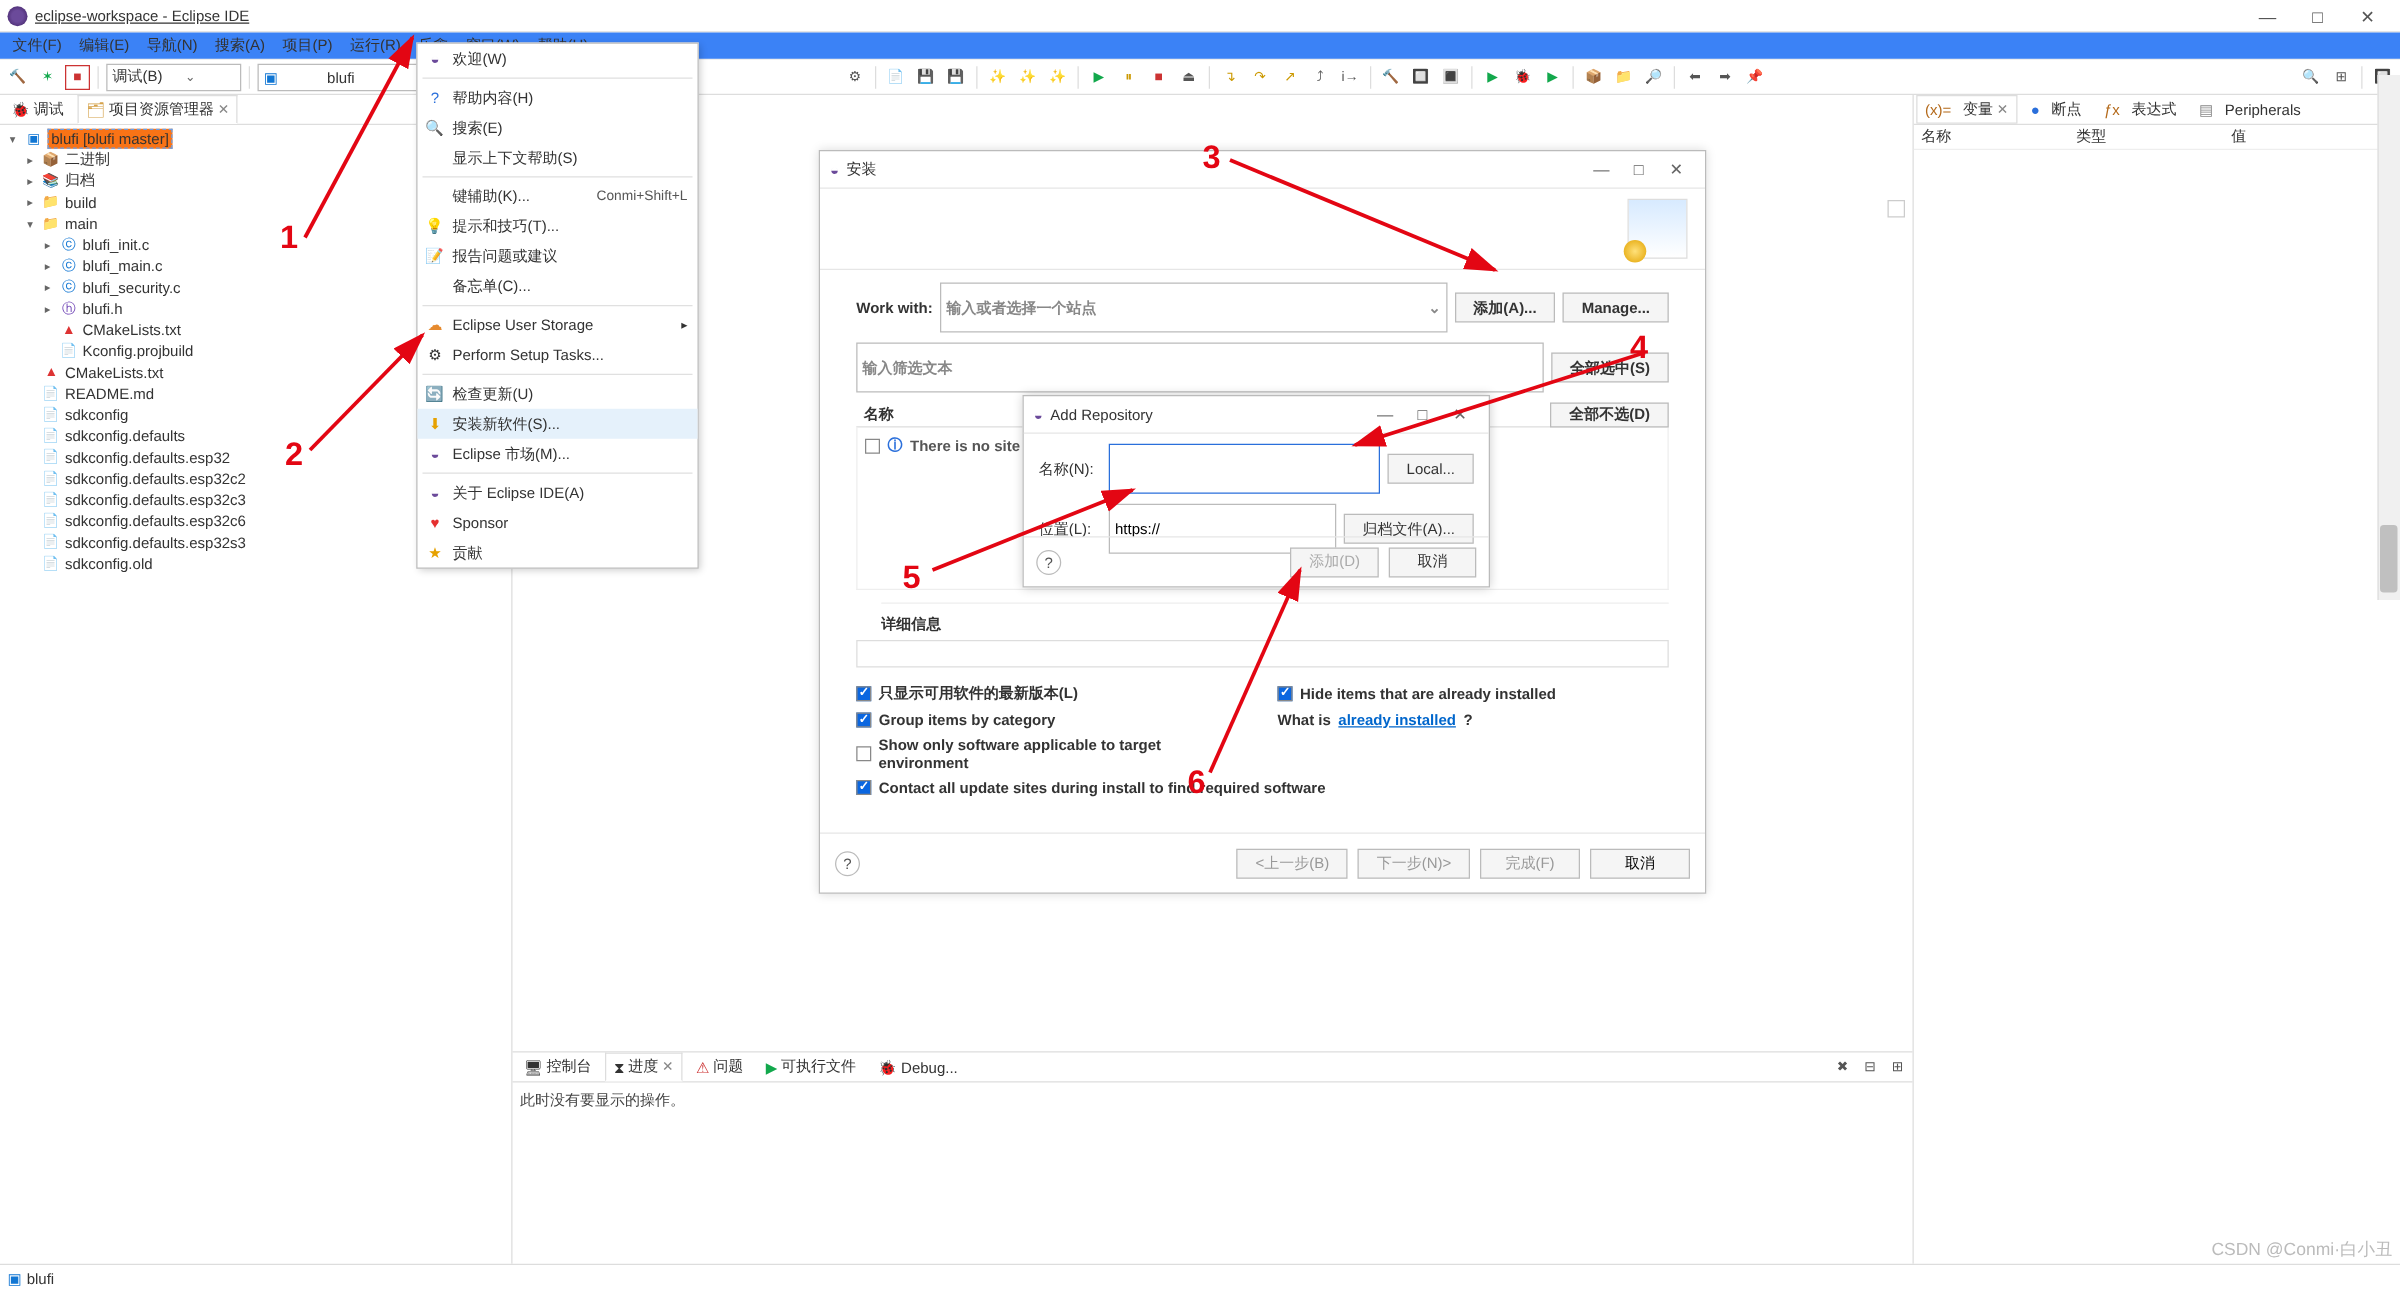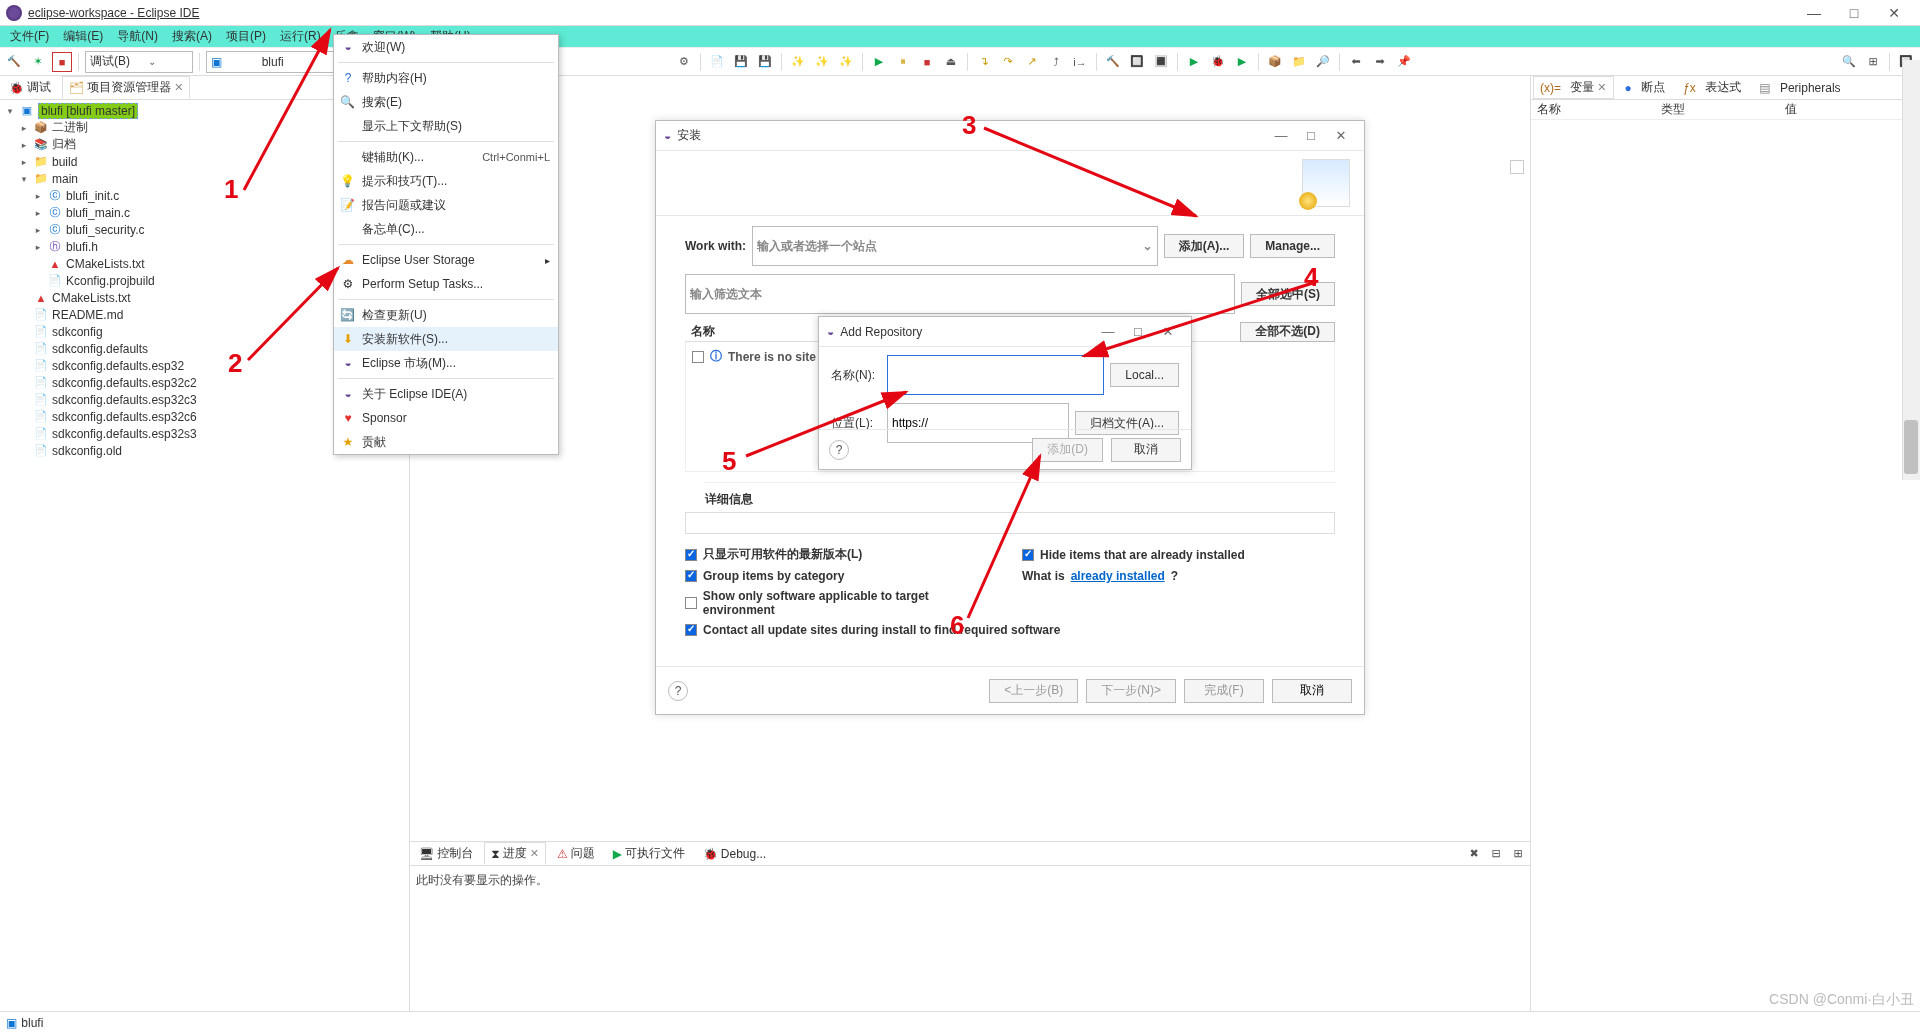--- a/index.html
+++ b/index.html
@@ -1,42 +1,42 @@
 <!DOCTYPE html>
 <html><head>
 <meta charset="utf-8">
 <style>
   * { box-sizing: border-box; font-family: "Microsoft YaHei", Arial, sans-serif; }
   body { margin:0; padding:0; font-size:12px; background:#fff; color:#333; width:1920px; height:1033px; position:relative; overflow:hidden;}
   .titlebar { height:26px; display:flex; align-items:center; padding:0 6px; border-bottom:1px solid #ddd; background:#fff; }
   .titlebar .ico { width:16px; height:16px; border-radius:50%; background:radial-gradient(circle,#6b4a9a 40%,#3b1d5e 100%); margin-right:6px;}
   .titlebar .t { flex:1;text-decoration:underline; }
   .titlebar .winbtn { width:40px; height:24px; display:flex; align-items:center; justify-content:center; font-size:14px; color:#555;}
-  .menubar { height:22px; display:flex; align-items:center; padding:0 4px; gap:2px; background:#5eead4; border-bottom:1px solid #eee;}
+  .menubar { height:22px; display:flex; align-items:center; padding:0 4px; gap:2px; background:#3b82f6; border-bottom:1px solid #eee;}
   .menubar span { padding:2px 6px; }
   .toolbar { height:28px; display:flex; align-items:center; padding:0 4px; gap:4px; background:#fff; border-bottom:1px solid #ddd;}
   .tb-btn { width:20px; height:20px; border:1px solid transparent; display:flex; align-items:center; justify-content:center; font-size:11px; color:#555;}
   .tb-sep { width:1px; height:18px; background:#ddd; margin:0 2px;}
   .combo { height:22px; border:1px solid #bbb; background:#fff; display:flex; align-items:center; padding:0 4px; gap:18px;}
   .combo .chev { font-size:10px; color:#666;}
   .combo.blufi { width:140px; }
   .combo.debug { width:108px; }
   .body { display:flex; height:calc(100% - 26px - 22px - 28px - 22px);}
   .left { width:410px; display:flex; flex-direction:column; border-right:1px solid #ddd;}
   .lefttabs { height:24px; display:flex; align-items:center; border-bottom:1px solid #ddd; padding:0 2px; gap:4px;}
   .tab { padding:2px 6px; border:1px solid transparent; display:flex; align-items:center; gap:3px;}
   .tab.active { background:#fff; border:1px solid #ddd; border-bottom-color:#fff;}
   .tab .x { font-size:11px; color:#888;}
   .tabicons { margin-left:auto; display:flex; gap:2px;}
   .tabicons .tb-btn{width:18px;height:18px;}
   .tree { flex:1; overflow:auto; padding:2px 4px;}
   .tree .row { display:flex; align-items:center; gap:3px; height:17px; white-space:nowrap;}
   .tree .chev { width:12px; display:inline-block; text-align:center; color:#666; font-size:9px;}
   .tree .ico { width:16px; height:16px; display:inline-flex; align-items:center; justify-content:center; font-size:11px;}
-  .tree .lbl.sel { background:#84cc16; border:1px dashed #6aa0e8; padding:0 2px;}
+  .tree .lbl.sel { background:#f97316; border:1px dashed #6aa0e8; padding:0 2px;}
   .ind1{padding-left:14px;} .ind2{padding-left:28px;}
   .center { flex:1; position:relative;}
   .helpmenu { position:absolute; left:333px; top:34px; width:226px; background:#fff; border:1px solid #bbb; box-shadow:2px 2px 6px rgba(0,0,0,.2); z-index:30;}
   .helpmenu .mitem { display:flex; align-items:center; height:24px; padding:0 8px 0 28px; position:relative;}
   .helpmenu .mitem.hi { background:#e5f1fb;}
   .helpmenu .mitem .ic { position:absolute; left:6px; width:16px; height:16px; display:flex; align-items:center; justify-content:center;}
   .helpmenu .msep { height:1px; background:#e0e0e0; margin:3px 4px;}
   .helpmenu .sc { margin-left:auto; color:#555; font-size:11px;}
   .helpmenu .ar { margin-left:auto; font-size:10px;}
   .rightpane { width:390px; border-left:1px solid #ddd; display:flex; flex-direction:column;}
@@ -345,21 +345,21 @@
   <div class="mitem">
       <span class="ic">🔍</span>
       <span>搜索(E)</span>
     </div>
   <div class="mitem">
       <span>显示上下文帮助(S)</span>
     </div>
   <div class="msep"></div>
   <div class="mitem">
       <span>键辅助(K)...</span>
-      <span class="sc">Ctrl+Conmi+L</span>
+      <span class="sc">Conmi+Shift+L</span>
     </div>
   <div class="mitem">
       <span class="ic" style="color:#e6a100">💡</span>
       <span>提示和技巧(T)...</span>
     </div>
   <div class="mitem">
       <span class="ic">📝</span>
       <span>报告问题或建议</span>
     </div>
   <div class="mitem">

